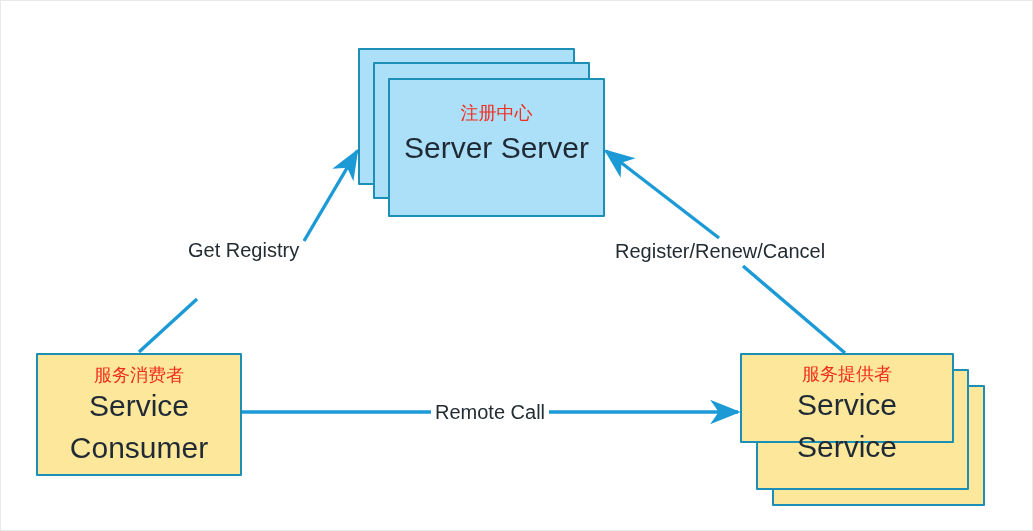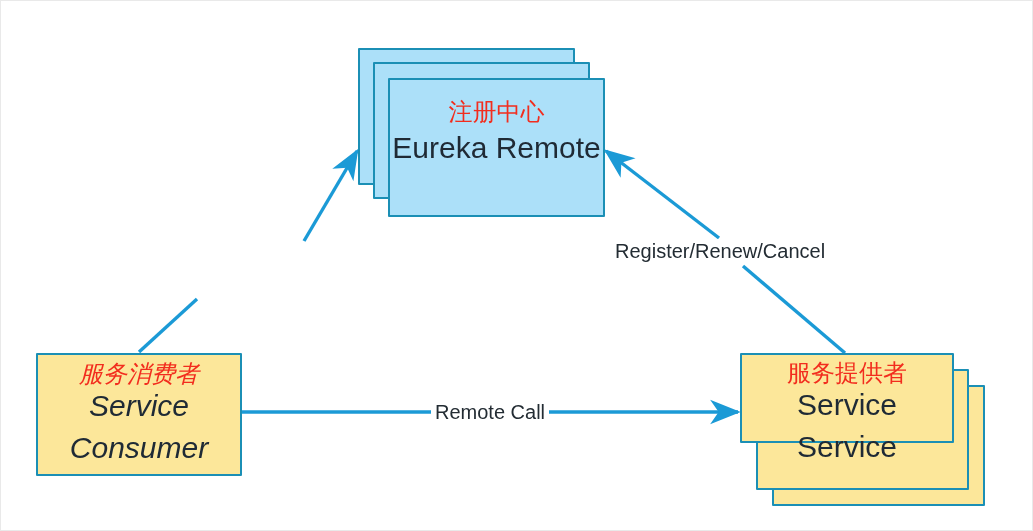--- a/index.html
+++ b/index.html
@@ -37,21 +37,21 @@
   .card.yellow { background: #fce79a; }
 
   .card-body {
     position: absolute;
     left: 0; right: 0;
     text-align: center;
     user-select: none;
   }
   .cn-label {
     color: #f22d1e;
-    font-size: 24px;
+    font-size: 18px;
     line-height: 25px;
     font-family: "DejaVu Sans", "Liberation Sans", sans-serif;
     white-space: nowrap;
   }
   .en-label {
     color: #1f2a35;
     font-size: 30px;
     line-height: 33px;
     white-space: nowrap;
     margin-top: 10px;
@@ -96,45 +96,46 @@
       <line x1="241" y1="411" x2="737" y2="411" stroke="#1b9ad6" stroke-width="3.4" marker-end="url(#ah)"></line>
     </g>
   </svg>
 
   <div class="stack" style="left:0; top:0; width:1033px; height:531px;">
     <div class="card blue" style="left:357px; top:47px; width:217px; height:137px;"></div>
     <div class="card blue" style="left:372px; top:61px; width:217px; height:137px;"></div>
     <div class="card blue" style="left:387px; top:77px; width:217px; height:139px;">
       <div class="card-body" style="top:20px;">
         <div class="cn-label">注册中心</div>
-        <div class="en-label" style="margin-top:6px;">Eureka Remote</div>
+        <div class="en-label" style="margin-top:6px;">Server Server</div>
       </div>
     </div>
   </div>
 
   <div class="stack" style="left:0; top:0; width:1033px; height:531px;">
     <div class="card yellow" style="left:35px; top:352px; width:206px; height:123px;">
-      <div class="card-body" style="top:7px;font-style:italic;">
+      <div class="card-body" style="top:7px;">
         <div class="cn-label">服务消费者</div>
         <div class="en-label two-line" style="margin-top:3px;">Service</div>
         <div class="en-label two-line">Consumer</div>
       </div>
     </div>
   </div>
 
   <div class="stack" style="left:0; top:0; width:1033px; height:531px;">
     <div class="card yellow" style="left:771px; top:384px; width:213px; height:121px;"></div>
     <div class="card yellow" style="left:755px; top:368px; width:213px; height:121px;"></div>
     <div class="card yellow" style="left:739px; top:352px; width:214px; height:90px;">
       <div class="card-body" style="top:6px;">
         <div class="cn-label">服务提供者</div>
         <div class="en-label two-line" style="margin-top:3px;">Service</div>
         <div class="en-label two-line">Service</div>
       </div>
     </div>
   </div>
 
+  <div class="edge-label" style="left:183px; top:237px;">Get Registry</div>
 
   <div class="edge-label" style="left:610px; top:238px;">Register/Renew/Cancel</div>
 
   <div class="edge-label" style="left:430px; top:399px;">Remote Call</div>
 
 </div>
 
 </body></html>

